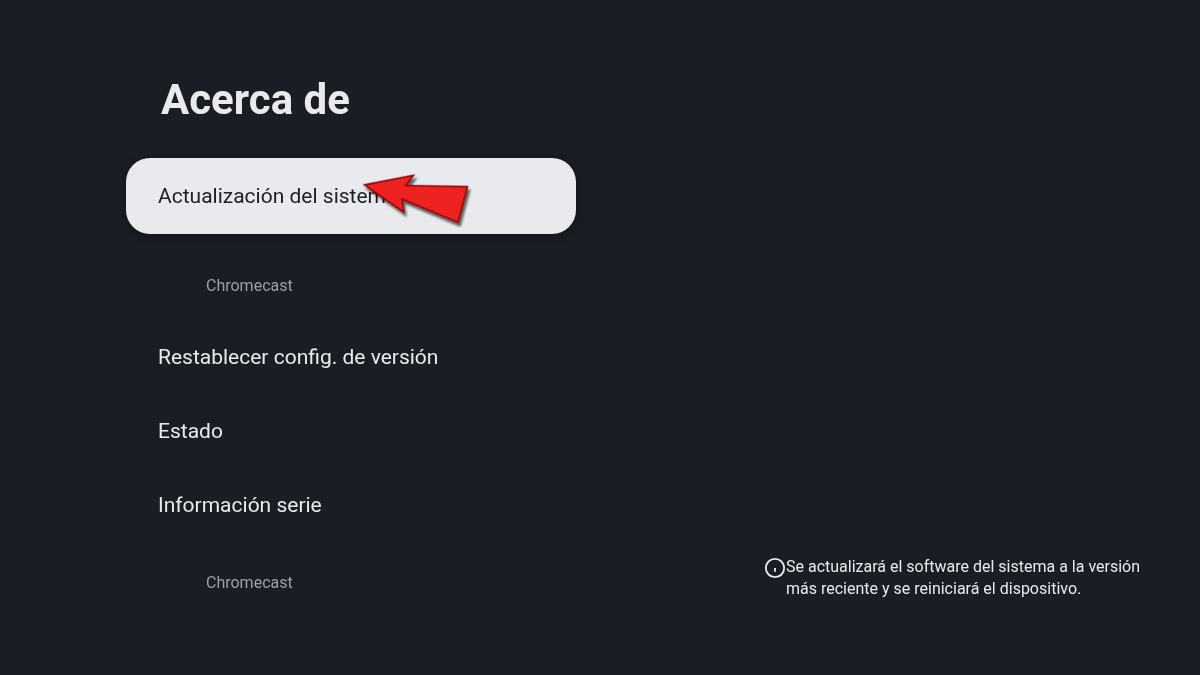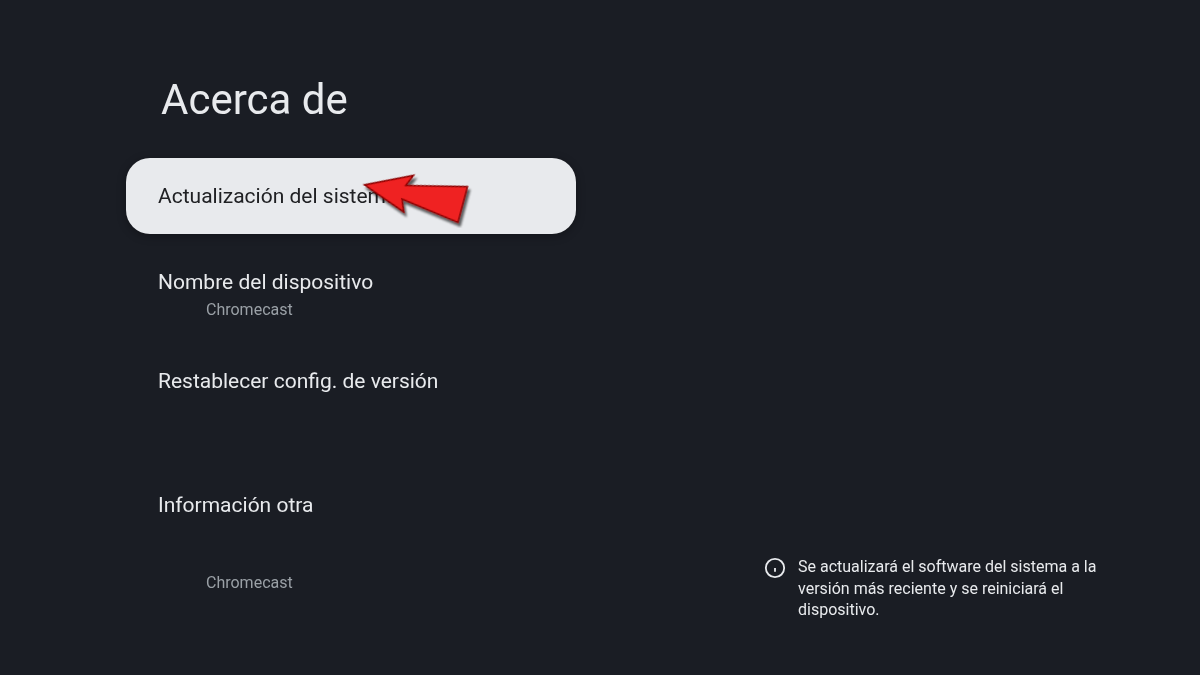--- a/index.html
+++ b/index.html
@@ -14,21 +14,21 @@
       font-family: -apple-system, BlinkMacSystemFont, 'Segoe UI', Roboto, sans-serif;
       color: #e8eaed;
       overflow: hidden;
       position: relative;
     }
     .page-title {
       position: absolute;
       left: 161px;
       top: 75px;
       font-size: 42px;
-      font-weight: 400;
+      font-weight: 700;
       color: #e8eaed;
     }
     .menu-list {
       position: absolute;
       left: 126px;
       top: 158px;
       width: 450px;
     }
     .menu-item {
       padding: 18px 32px;
@@ -59,21 +59,20 @@
     .menu-item.no-sublabel {
       padding: 18px 32px;
     }
     .info-panel {
       position: absolute;
       right: 56px;
       top: 556px;
       width: 380px;
       display: flex;
       align-items: flex-start;
-      gap: 12px;
     }
     .info-icon {
       width: 22px;
       height: 22px;
       flex-shrink: 0;
       margin-top: 1px;
     }
     .info-text {
       font-size: 16px;
       color: #e8eaed;
@@ -91,30 +90,30 @@
 </head>
 <body>
 
 <h1 class="page-title">Acerca de</h1>
 
 <div class="menu-list">
   <div class="menu-item selected">
     <div class="item-label">Actualización del sistema</div>
   </div>
   <div class="menu-item">
-    <div class="item-label">Nombre del dispositivo</div>
     <div class="item-sublabel">Chromecast</div>
   </div>
   <div class="menu-item no-sublabel">
     <div class="item-label">Restablecer config. de versión</div>
   </div>
   <div class="menu-item">
+    <div class="item-label">Estado</div>
   </div>
   <div class="menu-item no-sublabel">
-    <div class="item-label">Información otra</div>
+    <div class="item-label">Información serie</div>
   </div>
   <div class="menu-item">
     <div class="item-sublabel">Chromecast</div>
   </div>
 
 </div>
 
 <div class="info-panel">
   <svg class="info-icon" viewBox="0 0 24 24" fill="none" stroke="#e8eaed" stroke-width="2">
     <circle cx="12" cy="12" r="10"></circle>

